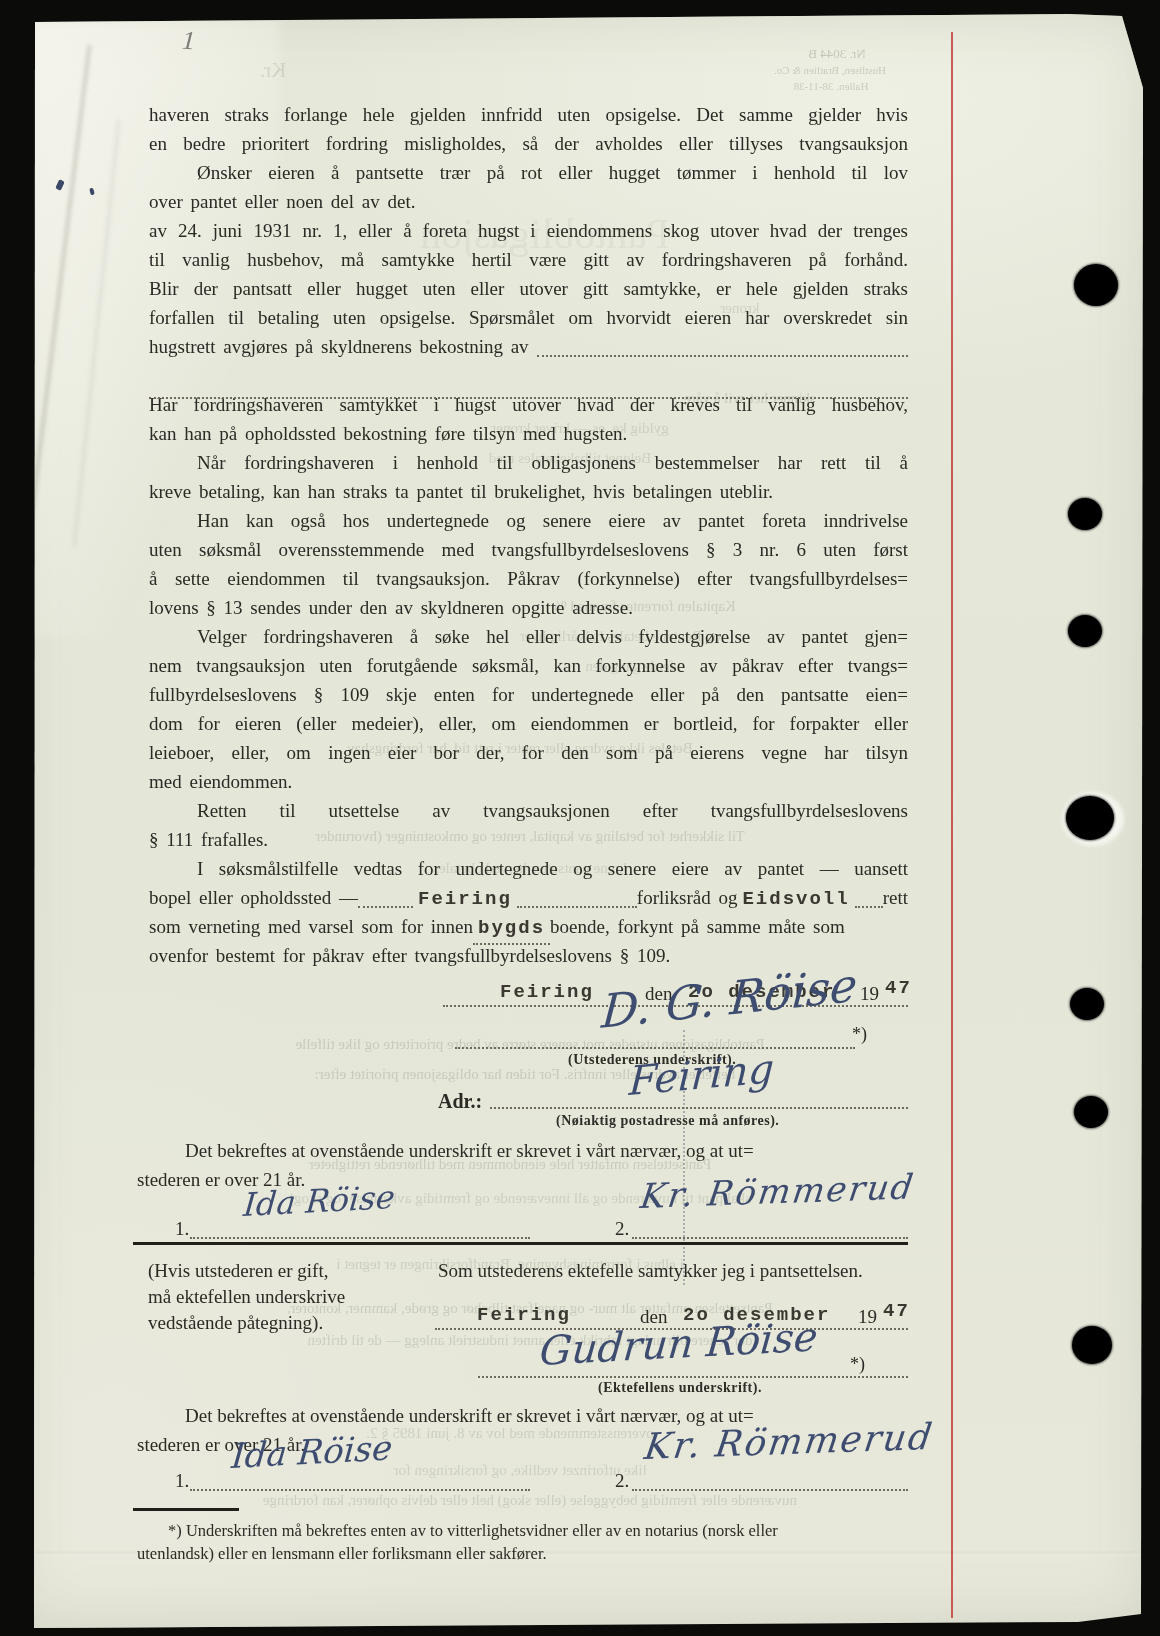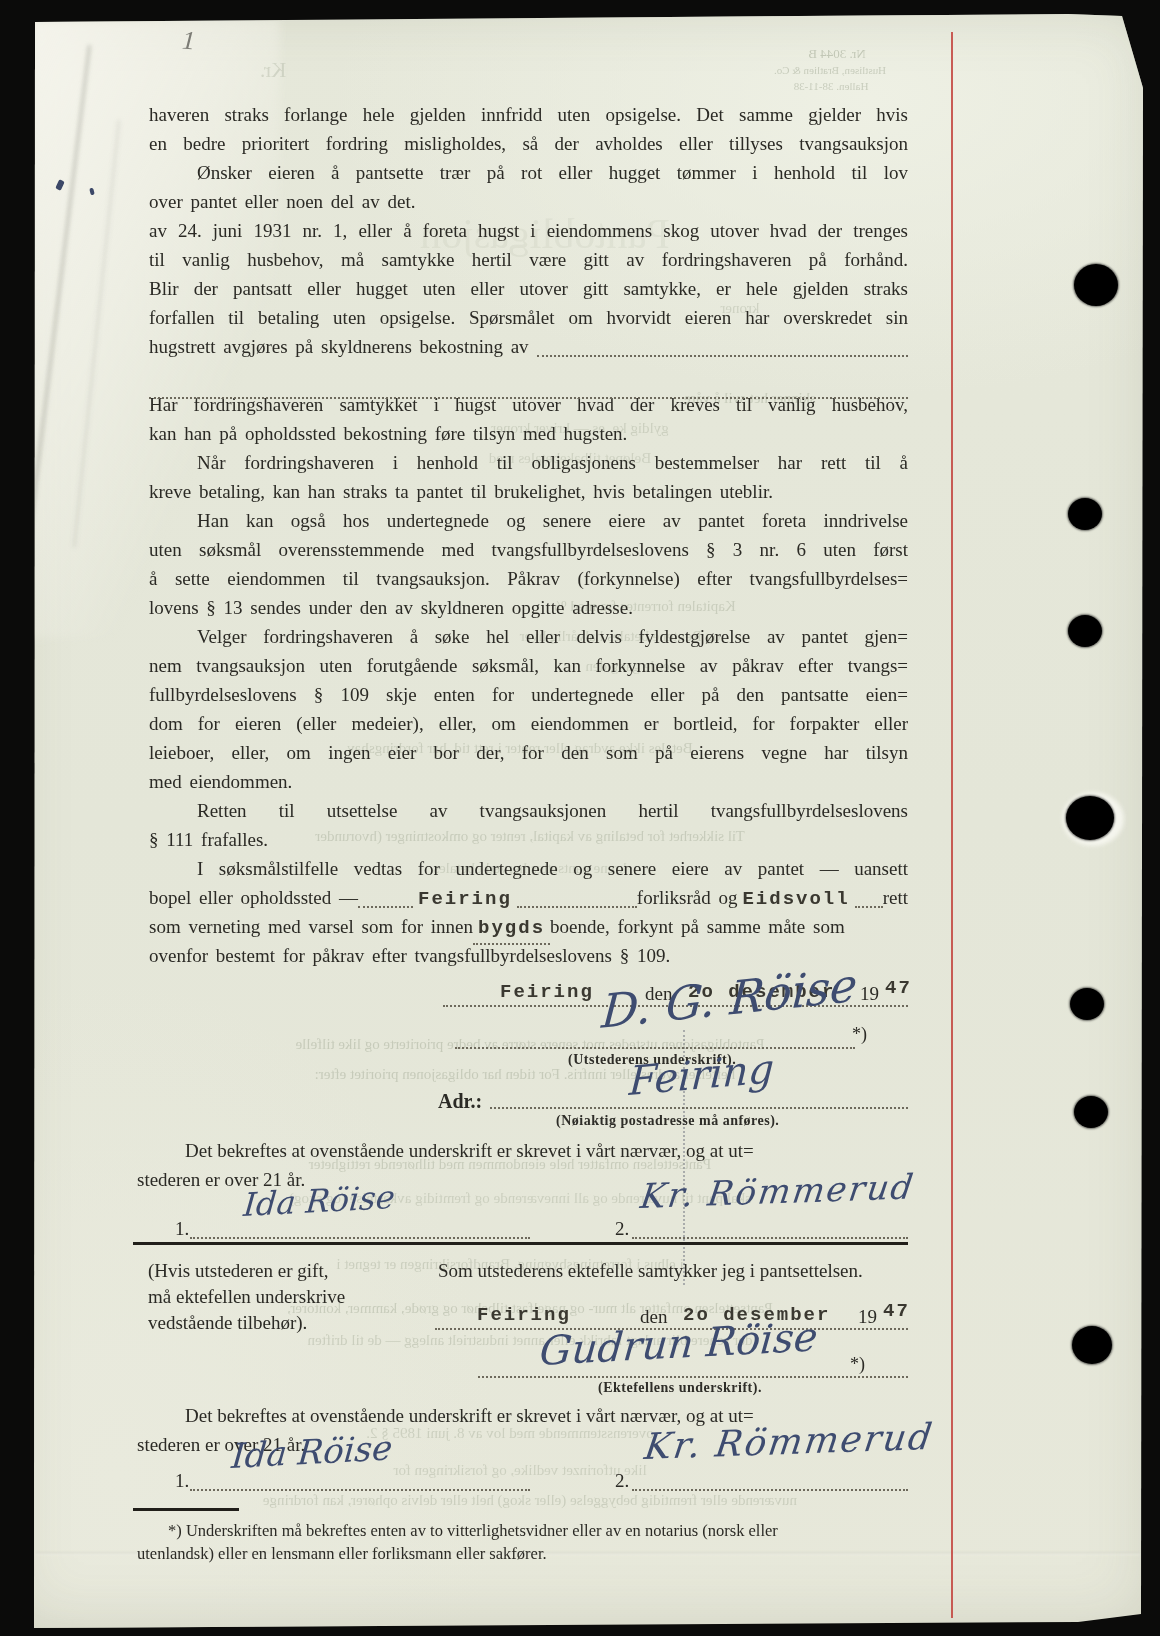--- a/index.html
+++ b/index.html
@@ -125,21 +125,21 @@
         <div class="bl j ind">Han kan også hos undertegnede og senere eiere av pantet foreta inndrivelse</div>
         <div class="bl j">uten søksmål overensstemmende med tvangsfullbyrdelseslovens § 3 nr. 6 uten først</div>
         <div class="bl j">å sette eiendommen til tvangsauksjon.  Påkrav (forkynnelse) efter tvangsfullbyrdelses=</div>
         <div class="bl">lovens § 13 sendes under den av skyldneren opgitte adresse.</div>
         <div class="bl j ind">Velger fordringshaveren å søke hel eller delvis fyldestgjørelse av pantet gjen=</div>
         <div class="bl j">nem tvangsauksjon uten forutgående søksmål, kan forkynnelse av påkrav efter tvangs=</div>
         <div class="bl j">fullbyrdelseslovens § 109 skje enten for undertegnede eller på den pantsatte eien=</div>
         <div class="bl j">dom for eieren (eller medeier), eller, om eiendommen er bortleid, for forpakter eller</div>
         <div class="bl j">leieboer, eller, om ingen eier bor der, for den som på eierens vegne har tilsyn</div>
         <div class="bl">med eiendommen.</div>
-        <div class="bl j ind">Retten til utsettelse av tvangsauksjonen hertil tvangsfullbyrdelseslovens</div>
+        <div class="bl j ind">Retten til utsettelse av tvangsauksjonen efter tvangsfullbyrdelseslovens</div>
         <div class="bl">§ 111 frafalles.</div>
         <div class="bl j ind">I søksmålstilfelle vedtas for undertegnede og senere eiere av pantet — uansett</div>
         <div class="bl flex">
           <span>bopel eller opholdssted —</span>
           <span class="dots" style="width: 55px;"></span>
           <span class="typed">Feiring</span>
           <span class="dots grow"></span>
           <span>forliksråd og</span>
           <span class="typed">Eidsvoll</span>
           <span class="dots" style="width: 28px;"></span>
@@ -177,21 +177,21 @@
     <div class="dotline" style="left:190px;top:1237px;width:340px;"></div>
     <span class="abs hand" style="left:242px;top:1186px;font-size:32px;transform:rotate(-3deg) skewX(-8deg);">Ida Röise</span>
     <span class="abs print" style="left:615px;top:1218px;">2.</span>
     <div class="dotline" style="left:632px;top:1237px;width:276px;"></div>
     <span class="abs hand" style="left:638px;top:1176px;font-size:34px;letter-spacing:2px;transform:rotate(-2deg) skewX(-10deg);">Kr. Römmerud</span>
 
     <div class="rule" style="left:133px;top:1242px;width:775px;"></div>
 
     <span class="abs print" style="left:148px;top:1260px;">(Hvis utstederen er gift,</span>
     <span class="abs print" style="left:148px;top:1286px;">må ektefellen underskrive</span>
-    <span class="abs print" style="left:148px;top:1312px;">vedstående tilbehør).</span>
+    <span class="abs print" style="left:148px;top:1312px;">vedstående påtegning).</span>
     <span class="abs print" style="left:438px;top:1260px;">Som utstederens ektefelle samtykker jeg i pantsettelsen.</span>
 
     <div class="dotline" style="left:435px;top:1328px;width:473px;"></div>
     <span class="abs typed" style="left:472px;top:1304px;">Feiring</span>
     <span class="abs print" style="left:640px;top:1306px;">den</span>
     <span class="abs typed" style="left:678px;top:1304px;">2o desember</span>
     <span class="abs print" style="left:858px;top:1306px;">19</span>
     <span class="abs typed" style="left:878px;top:1300px;">47</span>
 
     <div class="dotline" style="left:478px;top:1376px;width:430px;"></div>

